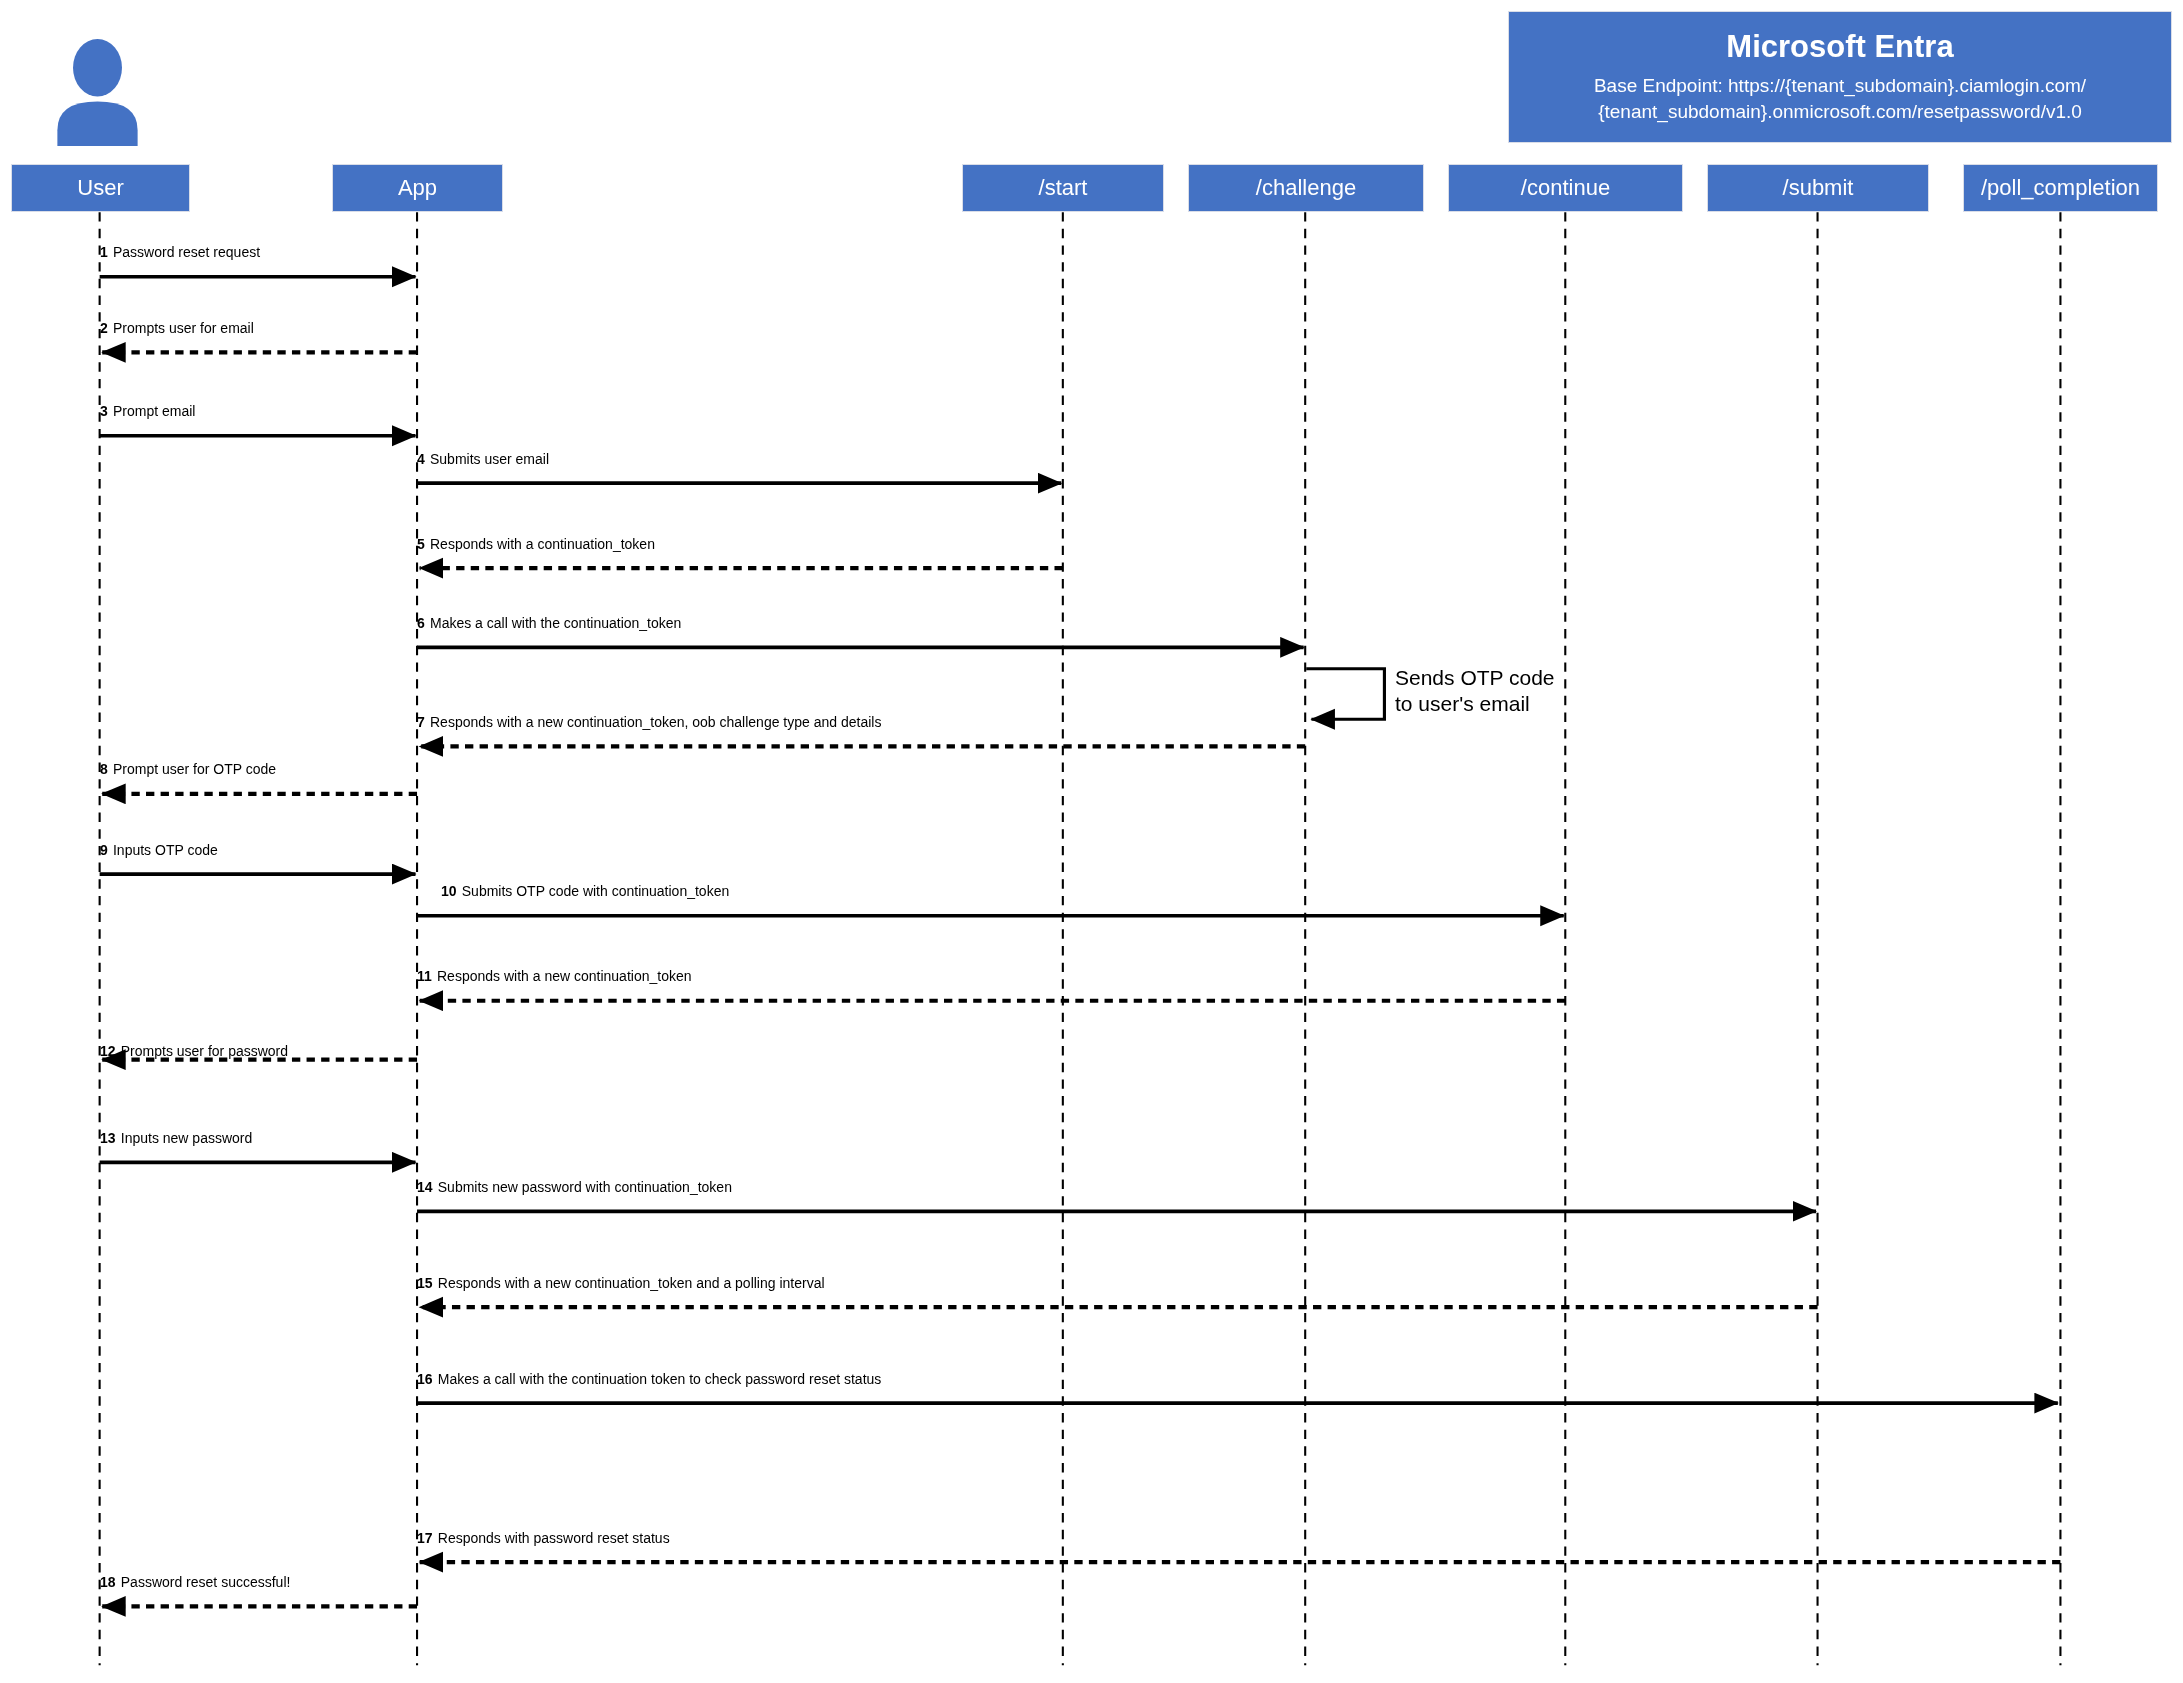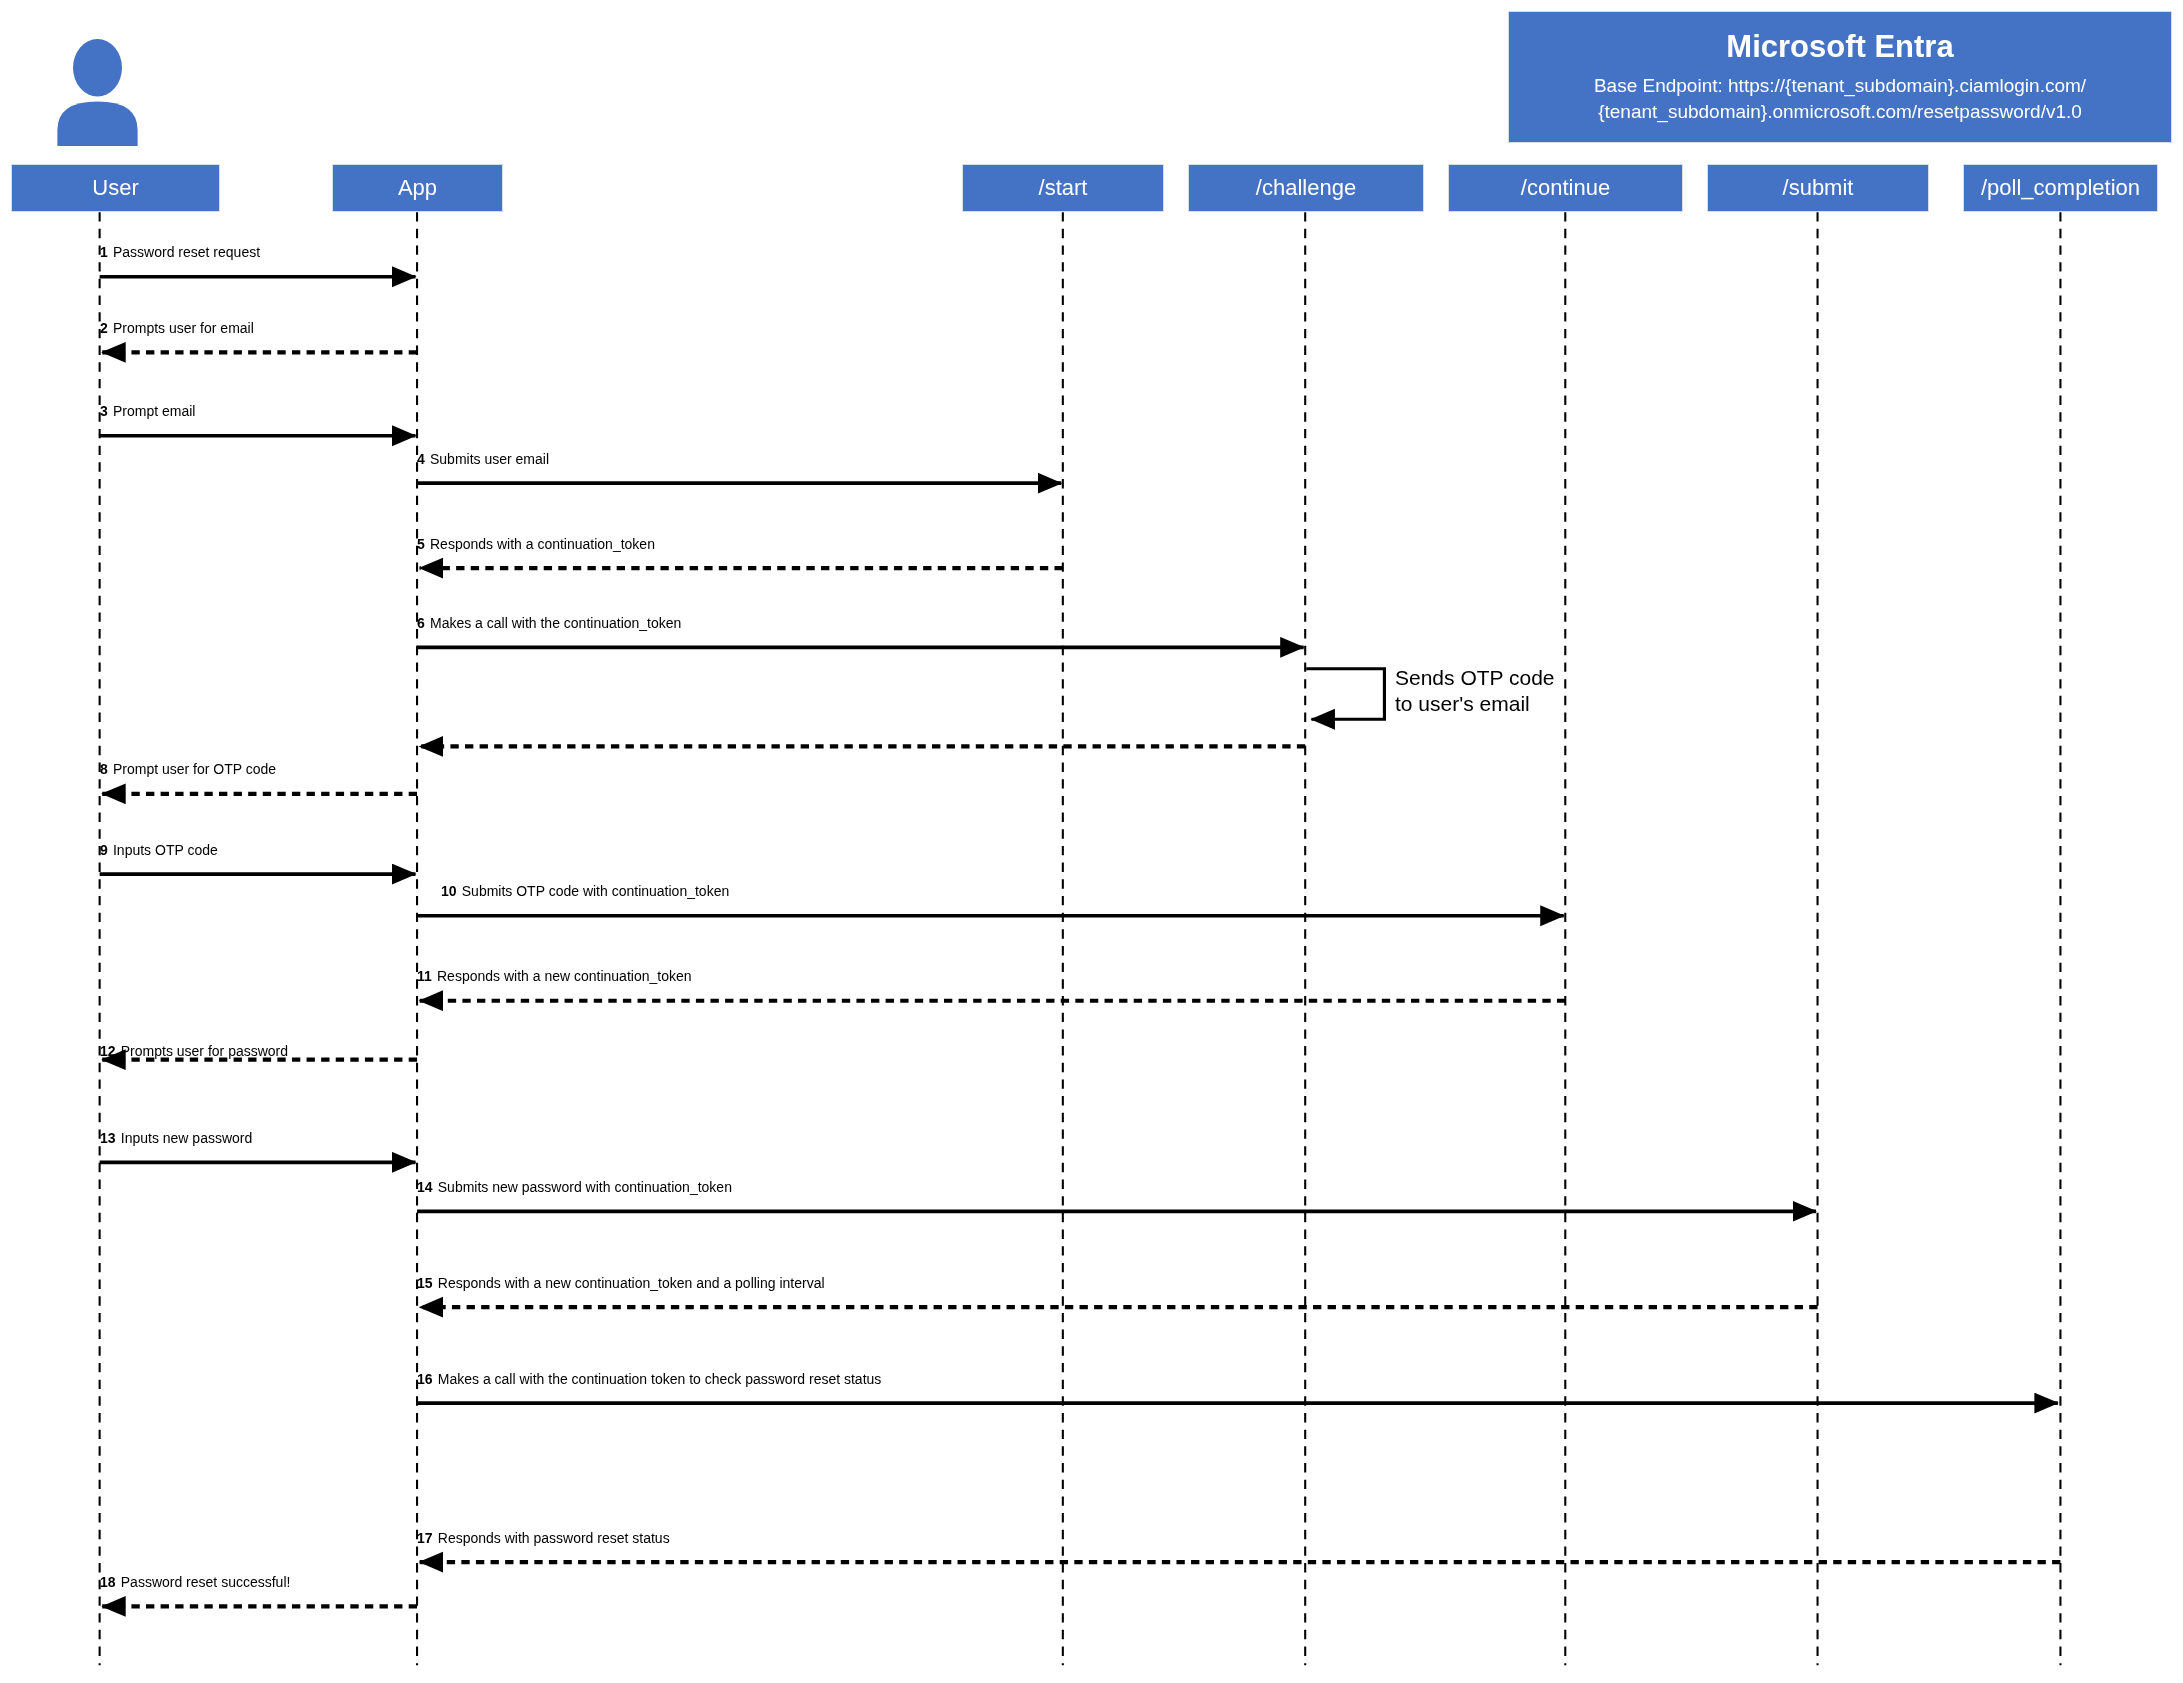--- a/index.html
+++ b/index.html
@@ -102,21 +102,21 @@
     </g>
 
     <path d="M2506,1283 H2656 V1380 H2516" stroke="#000" stroke-width="6" fill="none" marker-end="url(#ah)"></path>
   </svg>
 
   <svg class="person" width="99" height="107" viewBox="0 0 190 205">
     <ellipse cx="95" cy="55" rx="47" ry="55" fill="#4472C4"></ellipse>
     <path d="M18,205 L18,175 Q18,120 95,120 Q172,120 172,175 L172,205 Z" fill="#4472C4"></path>
   </svg>
 
-  <div class="actor" style="left:11px;width:209px;">
+  <div class="actor" style="left:11px;width:179px;">
       <span>User</span>
     </div>
   <div class="actor" style="left:332px;width:171px;">
       <span>App</span>
     </div>
   <div class="actor" style="left:962px;width:202px;">
       <span>/start</span>
     </div>
   <div class="actor" style="left:1188px;width:236px;">
       <span>/challenge</span>
@@ -136,20 +136,21 @@
     <div class="sub">Base Endpoint: https://{tenant_subdomain}.ciamlogin.com/</div>
     <div class="sub">{tenant_subdomain}.onmicrosoft.com/resetpassword/v1.0</div>
   </div>
 
   <div class="msg" style="left:100px;top:240px;width:317px;"><b>1</b><span>Password reset request</span></div>
   <div class="msg" style="left:100px;top:316px;width:317px;"><b>2</b><span>Prompts user for email</span></div>
   <div class="msg" style="left:100px;top:399px;width:317px;"><b>3</b><span>Prompt email</span></div>
   <div class="msg" style="left:417px;top:447px;width:646px;"><b>4</b><span>Submits user email</span></div>
   <div class="msg" style="left:417px;top:532px;width:646px;"><b>5</b><span>Responds with a continuation_token</span></div>
   <div class="msg" style="left:417px;top:611px;width:888px;"><b>6</b><span>Makes a call with the continuation_token</span></div>
+  <div class="msg" style="left:417px;top:710px;width:888px;"><b>7</b><span>Responds with a new continuation_token, oob challenge type and details</span></div>
   <div class="msg" style="left:100px;top:757px;width:317px;"><b>8</b><span>Prompt user for OTP code</span></div>
   <div class="msg" style="left:100px;top:838px;width:317px;"><b>9</b><span>Inputs OTP code</span></div>
   <div class="msg" style="left:441px;top:879px;width:1148px;"><b>10</b><span>Submits OTP code with continuation_token</span></div>
   <div class="msg" style="left:417px;top:964px;width:1148px;"><b>11</b><span>Responds with a new continuation_token</span></div>
   <div class="msg" style="left:100px;top:1023px;width:317px;margin-top:16px;"><b>12</b><span>Prompts user for password</span></div>
   <div class="msg" style="left:100px;top:1126px;width:317px;"><b>13</b><span>Inputs new password</span></div>
   <div class="msg" style="left:417px;top:1175px;width:1401px;"><b>14</b><span>Submits new password with continuation_token</span></div>
   <div class="msg" style="left:417px;top:1271px;width:1401px;"><b>15</b><span>Responds with a new continuation_token and a polling interval</span></div>
   <div class="msg" style="left:417px;top:1367px;width:1644px;"><b>16</b><span>Makes a call with the continuation token to check password reset status</span></div>
   <div class="msg" style="left:417px;top:1526px;width:1644px;"><b>17</b><span>Responds with password reset status</span></div>

